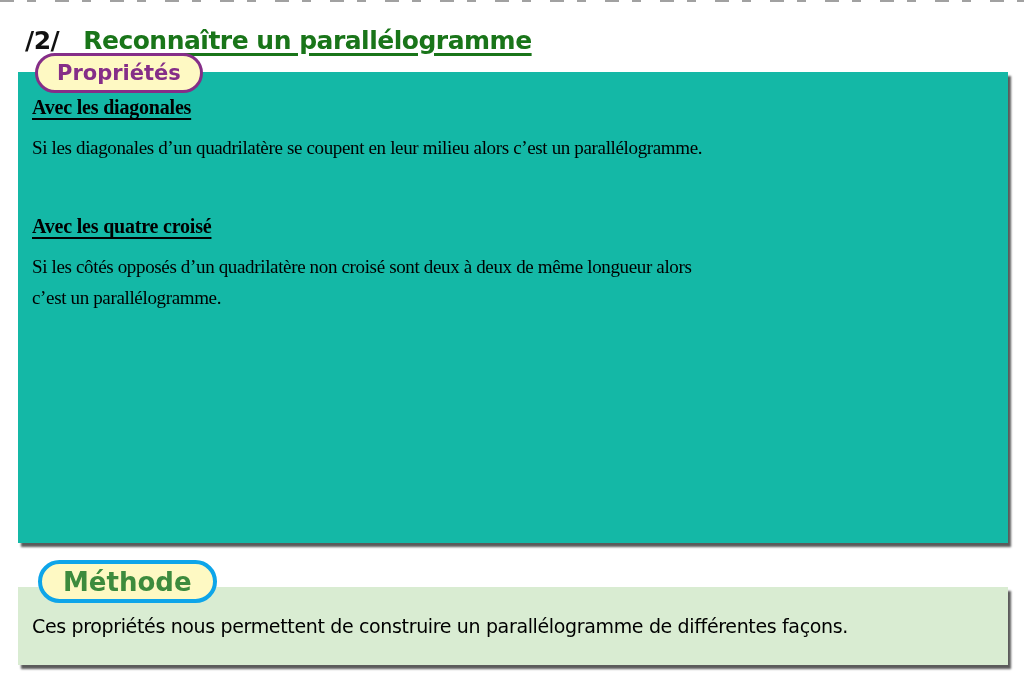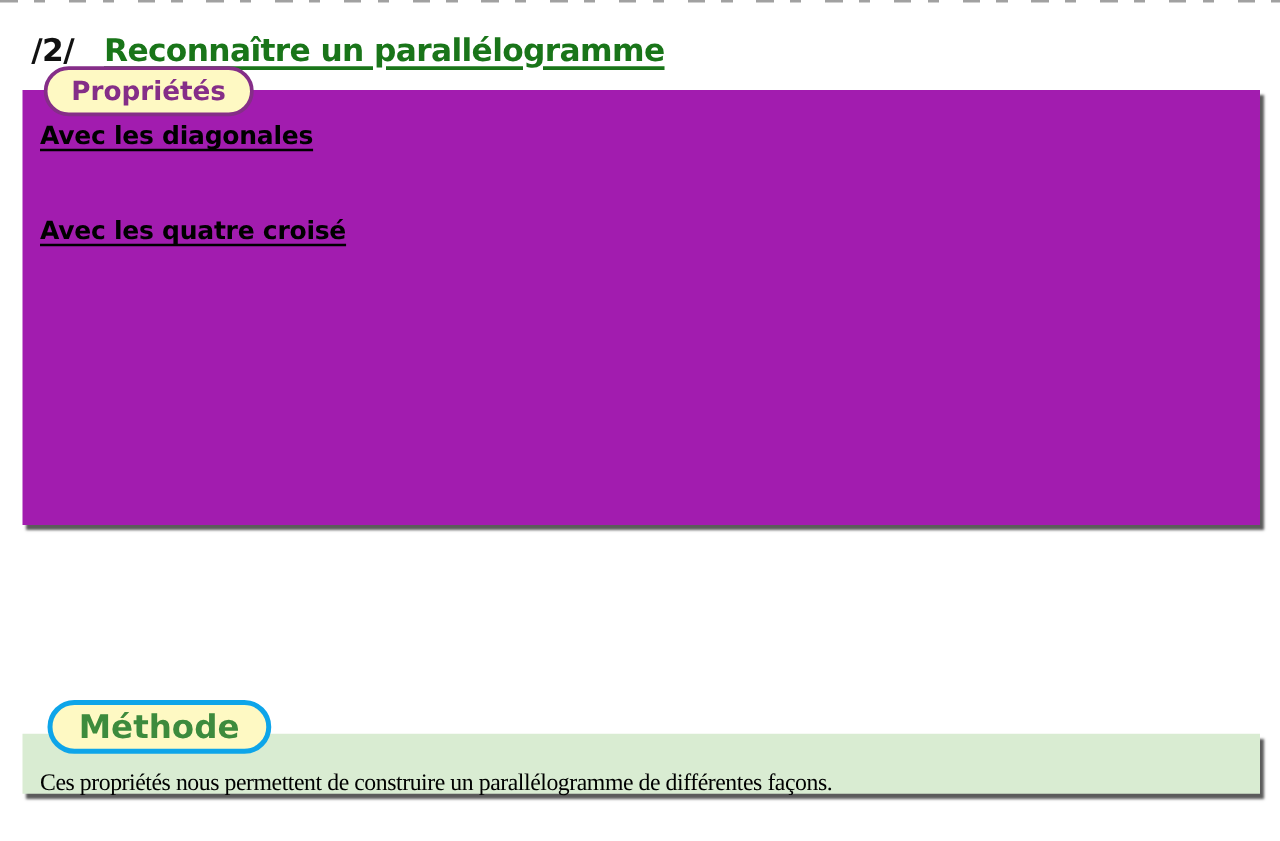--- a/index.html
+++ b/index.html
@@ -19,27 +19,27 @@
   .title .num{color:#111;margin-right:24px;}
   .title .txt{
     color:#197519;text-decoration:underline;
     text-decoration-thickness:3px;text-underline-offset:4px;
   }
   .box{
     position:absolute;left:18px;width:990px;box-sizing:border-box;
     box-shadow:3px 4px 2px rgba(62,62,62,.85);
   }
   .properties-box{
-    top:72px;height:348px;background:#a21caf;
+    top:72px;height:471px;background:#14b8a6;
     padding:24px 16px 0 14px;
+    font-family:Liberation Serif, serif;
   }
   .method-box{
-    top:587px;height:48px;background:#d9ecd2;
+    top:587px;height:78px;background:#d9ecd2;
     padding:24px 16px 0 14px;
-    font-family:Liberation Serif, serif;
   }
   .pill{
     position:absolute;background:#fef9c3;font-weight:bold;white-space:nowrap;
     display:flex;align-items:center;z-index:3;box-sizing:border-box;
   }
   .pill-properties{
     left:35px;top:53px;height:40px;padding:0 19px;font-size:21px;
     color:#852e88;border:3px solid #852e88;border-radius:21px;
   }
   .pill-method{
@@ -66,23 +66,26 @@
   <span class="num">/2/</span><span class="txt">Reconnaître un parallélogramme</span>
 </h1>
 
 <div class="pill pill-properties">
   <span>Propriétés</span>
 </div>
 
 <div class="box properties-box">
   <div class="section">
     <h3 class="section-heading">Avec les diagonales</h3>
+    <p class="body-text">Si les diagonales d’un quadrilatère se coupent en leur milieu alors c’est un parallélogramme.</p>
   </div>
   <div class="section">
     <h3 class="section-heading">Avec les quatre croisé</h3>
+    <p class="body-text">Si les côtés opposés d’un quadrilatère non croisé sont deux à deux de même longueur alors
+c’est un parallélogramme.</p>
   </div>
 </div>
 
 <div class="pill pill-method">
   <span>Méthode</span>
 </div>
 
 <div class="box method-box">
   <p class="body-text">Ces propriétés nous permettent de construire un parallélogramme de différentes façons.</p>
 </div>

